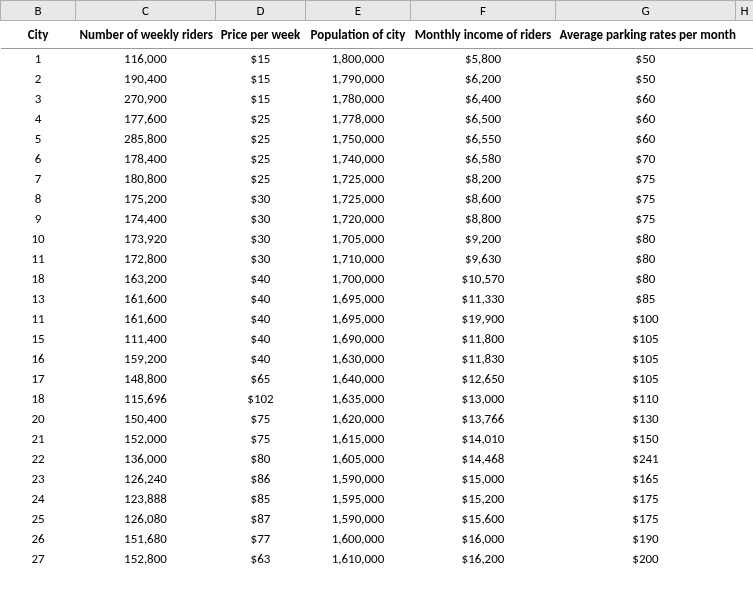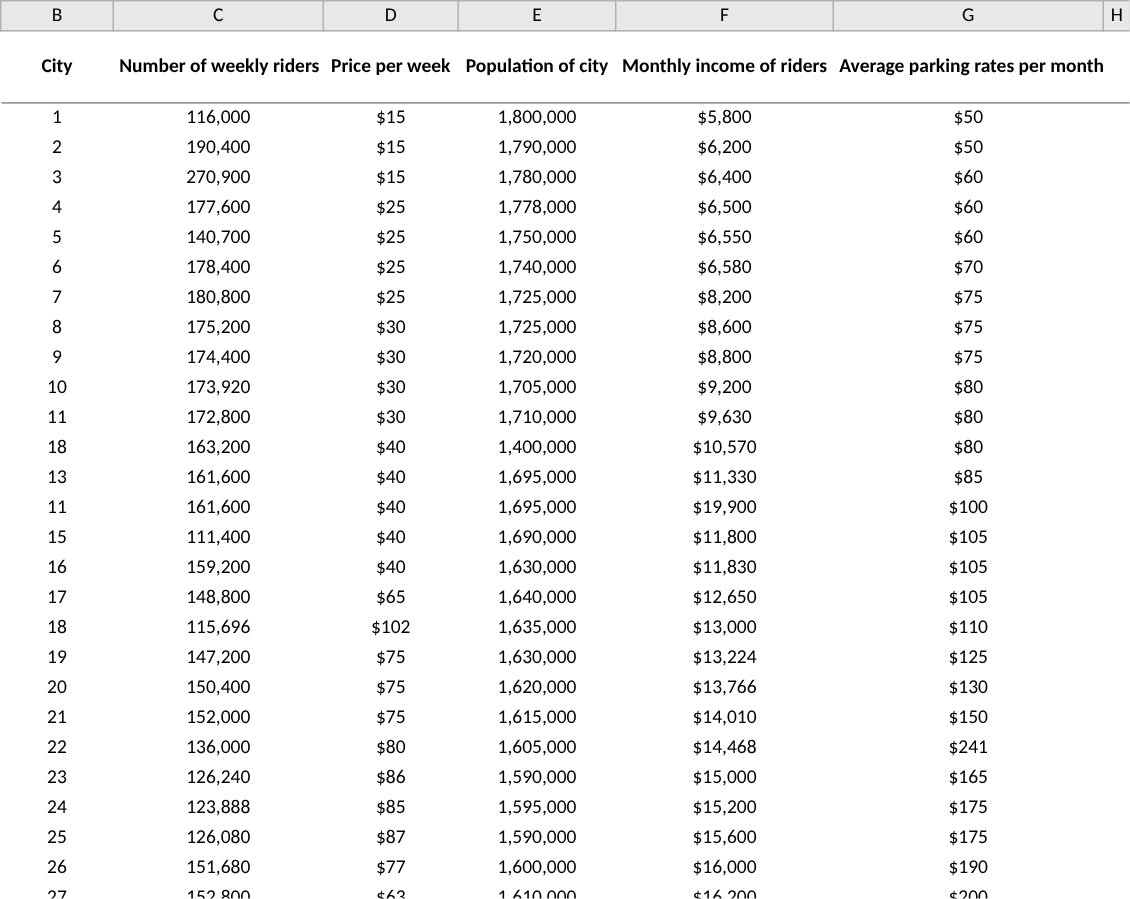--- a/index.html
+++ b/index.html
@@ -24,21 +24,21 @@
       font-size: 13px;
       text-align: center;
       height: 20px;
       color: #000;
     }
     td.data-header {
       border-bottom: 1px solid #999;
       font-weight: bold;
       font-size: 13px;
       text-align: center;
-      padding: 16px 4px;
+      padding: 6px 4px;
       height: 20px;
       white-space: nowrap;
       overflow: hidden;
     }
     td.cell {
       text-align: center;
       padding: 1px 4px;
       height: 20px;
       font-size: 13px;
       white-space: nowrap;
@@ -116,21 +116,21 @@
         <td class="cell">4</td>
         <td class="cell">177,600</td>
         <td class="cell">$25</td>
         <td class="cell">1,778,000</td>
         <td class="cell">$6,500</td>
         <td class="cell">$60</td>
         <td class="cell"></td>
       </tr>
       <tr>
         <td class="cell">5</td>
-        <td class="cell">140,700</td>
+        <td class="cell">285,800</td>
         <td class="cell">$25</td>
         <td class="cell">1,750,000</td>
         <td class="cell">$6,550</td>
         <td class="cell">$60</td>
         <td class="cell"></td>
       </tr>
       <tr>
         <td class="cell">6</td>
         <td class="cell">178,400</td>
         <td class="cell">$25</td>
@@ -181,21 +181,21 @@
         <td class="cell">$30</td>
         <td class="cell">1,710,000</td>
         <td class="cell">$9,630</td>
         <td class="cell">$80</td>
         <td class="cell"></td>
       </tr>
       <tr>
         <td class="cell">18</td>
         <td class="cell">163,200</td>
         <td class="cell">$40</td>
-        <td class="cell">1,400,000</td>
+        <td class="cell">1,700,000</td>
         <td class="cell">$10,570</td>
         <td class="cell">$80</td>
         <td class="cell"></td>
       </tr>
       <tr>
         <td class="cell">13</td>
         <td class="cell">161,600</td>
         <td class="cell">$40</td>
         <td class="cell">1,695,000</td>
         <td class="cell">$11,330</td>
@@ -241,29 +241,20 @@
       <tr>
         <td class="cell">18</td>
         <td class="cell">115,696</td>
         <td class="cell">$102</td>
         <td class="cell">1,635,000</td>
         <td class="cell">$13,000</td>
         <td class="cell">$110</td>
         <td class="cell"></td>
       </tr>
       <tr>
-        <td class="cell">19</td>
-        <td class="cell">147,200</td>
-        <td class="cell">$75</td>
-        <td class="cell">1,630,000</td>
-        <td class="cell">$13,224</td>
-        <td class="cell">$125</td>
-        <td class="cell"></td>
-      </tr>
-      <tr>
         <td class="cell">20</td>
         <td class="cell">150,400</td>
         <td class="cell">$75</td>
         <td class="cell">1,620,000</td>
         <td class="cell">$13,766</td>
         <td class="cell">$130</td>
         <td class="cell"></td>
       </tr>
       <tr>
         <td class="cell">21</td>

